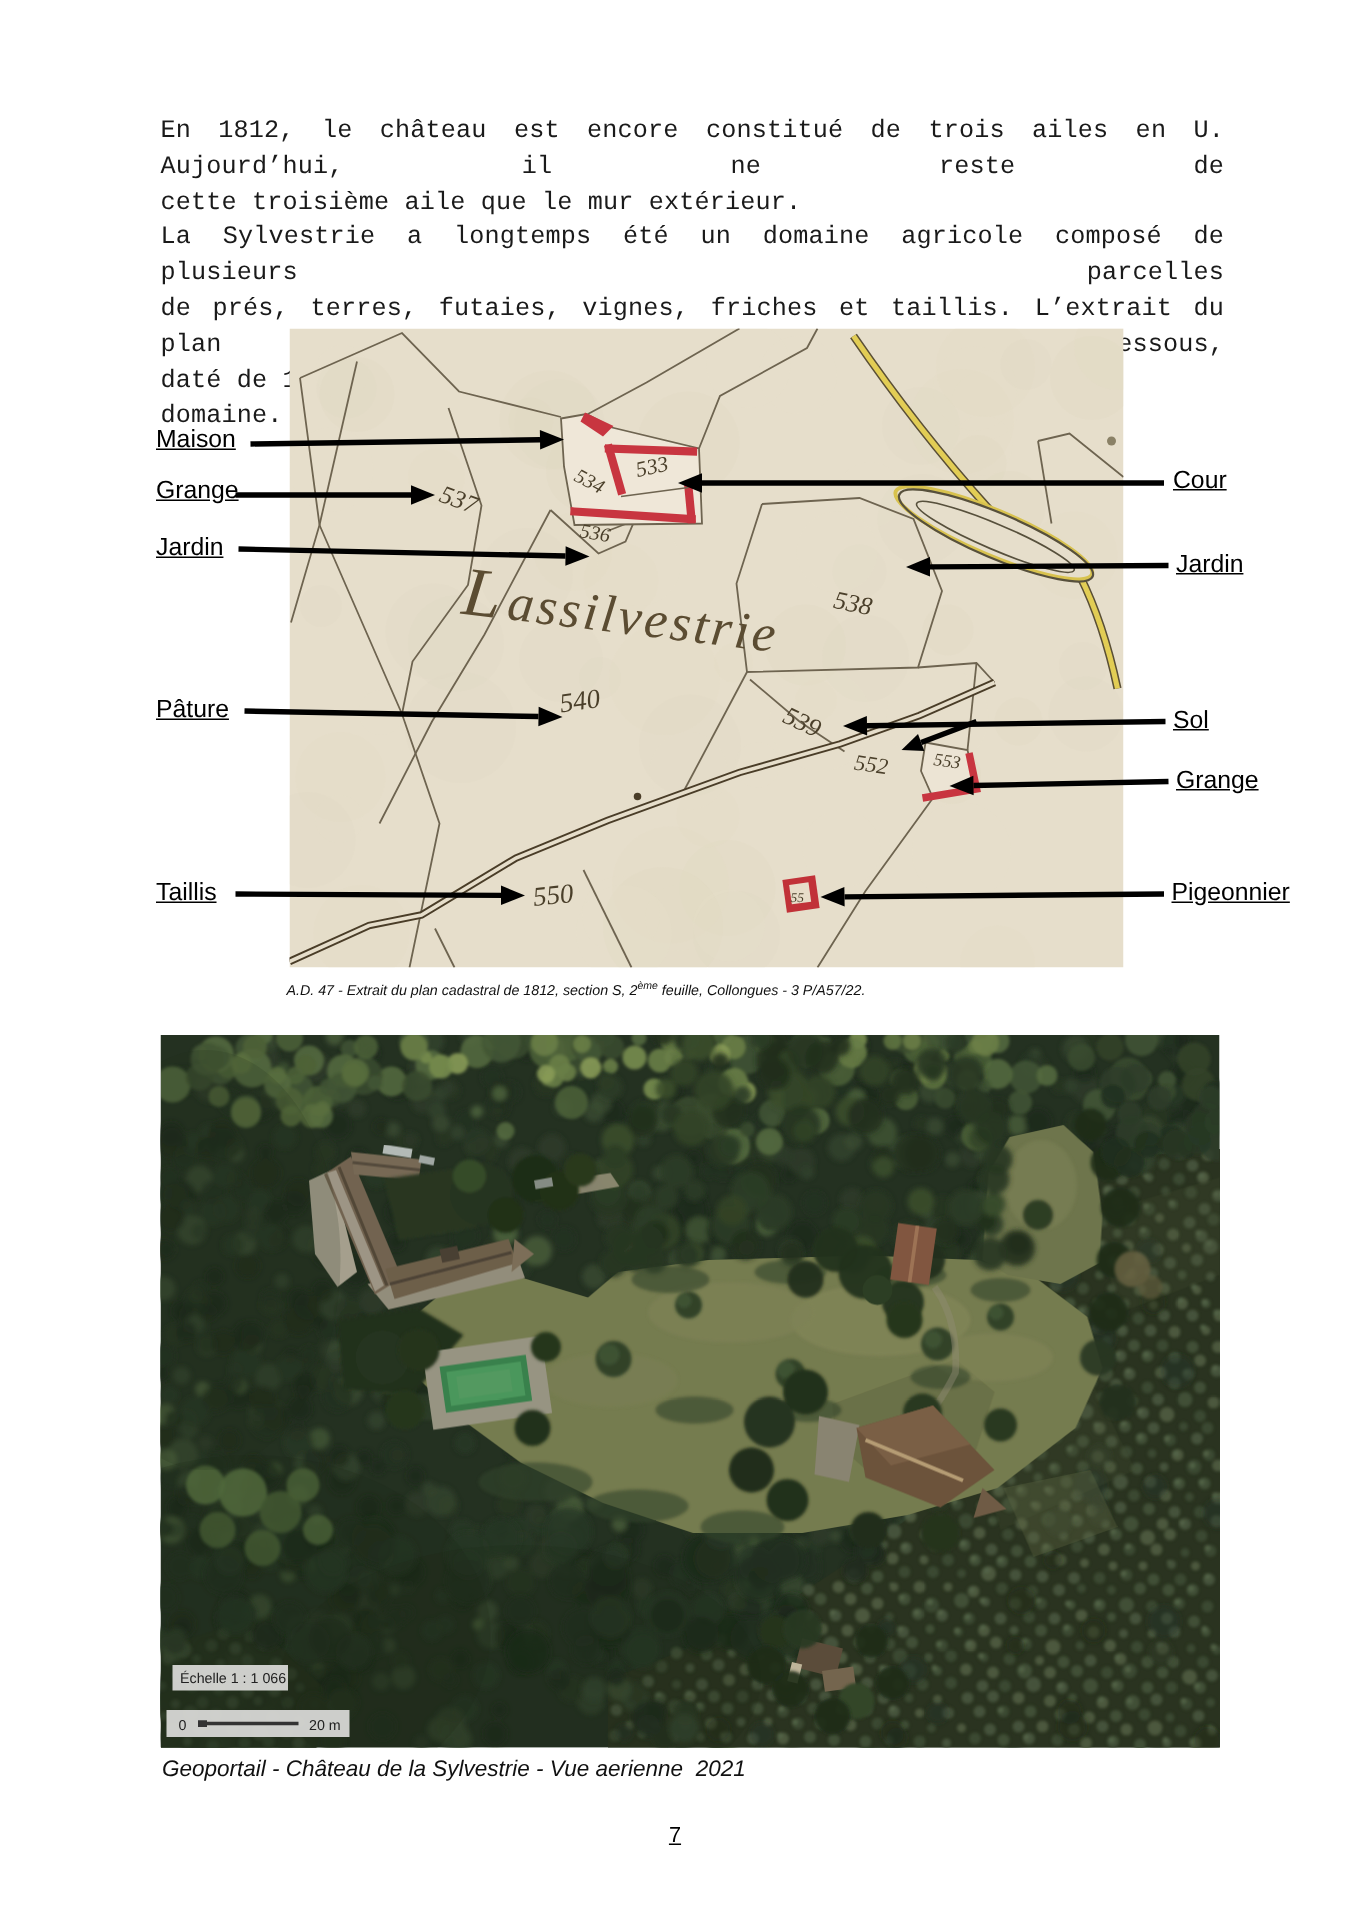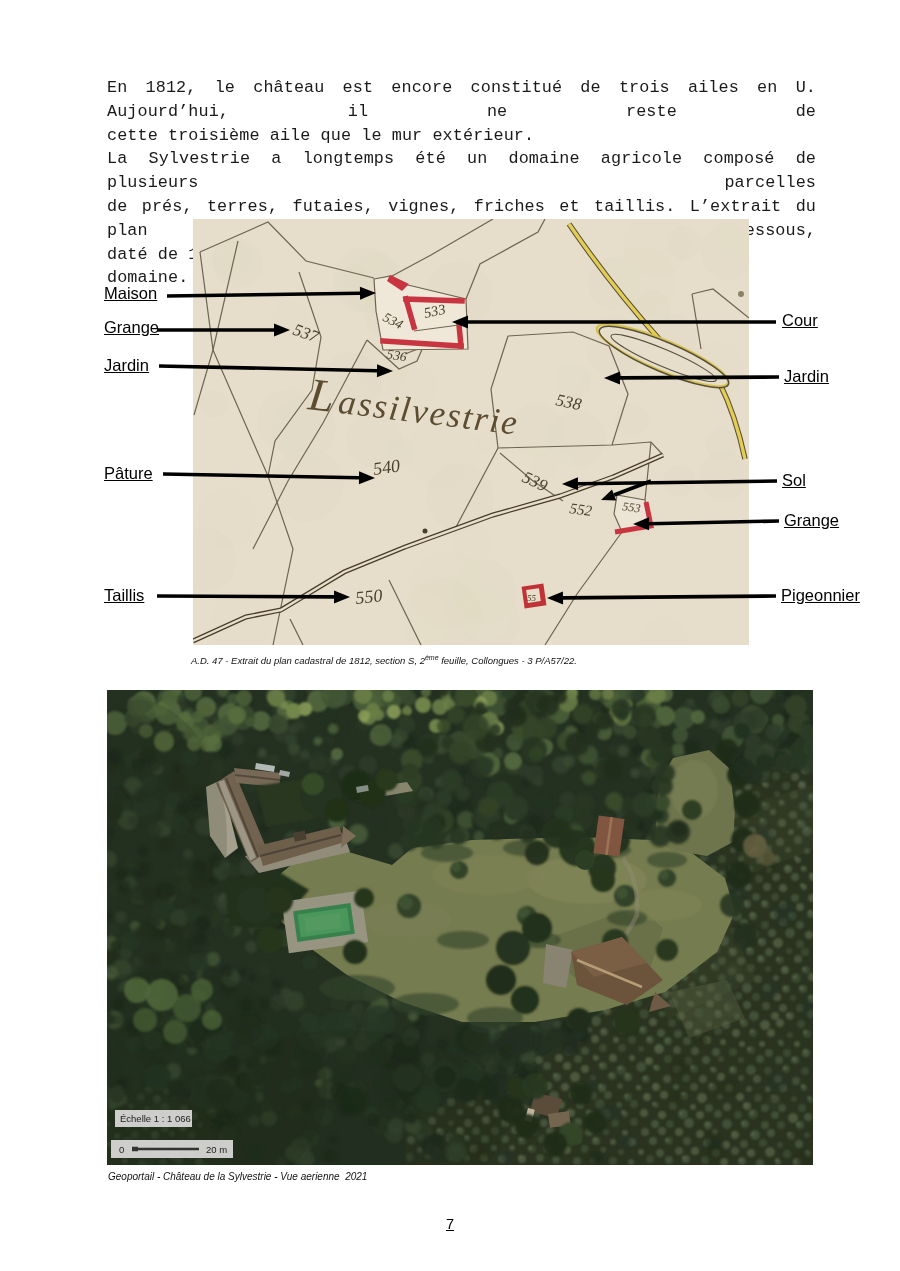--- a/index.html
+++ b/index.html
@@ -2667,14 +2667,14 @@
 
 <rect x="4" y="450" width="122" height="18" fill="#dcdcda" opacity="0.92"></rect>
 <text x="12" y="463" style="font-family:'Liberation Sans',sans-serif;font-size:9.5px;fill:#222">0</text>
 <line x1="25" y1="459" x2="92" y2="459" stroke="#333" stroke-width="2.4"></line>
 <line x1="25" y1="459" x2="31" y2="459" stroke="#333" stroke-width="4.5"></line>
 <text x="99" y="463" style="font-family:'Liberation Sans',sans-serif;font-size:9.5px;fill:#222">20 m</text>
 </svg>
 
 <div class="cap" style="left:191px;top:654px;font-size:9.5px">A.D. 47 - Extrait du plan cadastral de 1812, section S, 2<sup style="font-size:7px">ème</sup> feuille, Collongues - 3 P/A57/22.</div>
 
-<div class="cap" style="left:108px;top:1171px;font-size:10px">Geoportail - Château de la Sylvestrie - Vue aerienne&nbsp; 2021</div>
+<div class="cap" style="left:108px;top:1171px;font-size:15px">Geoportail - Château de la Sylvestrie - Vue aerienne&nbsp; 2021</div>
 
 <div style="position:absolute;left:440px;top:1216px;width:20px;text-align:center;font-size:14.5px;text-decoration:underline">7</div>
 </body></html>

